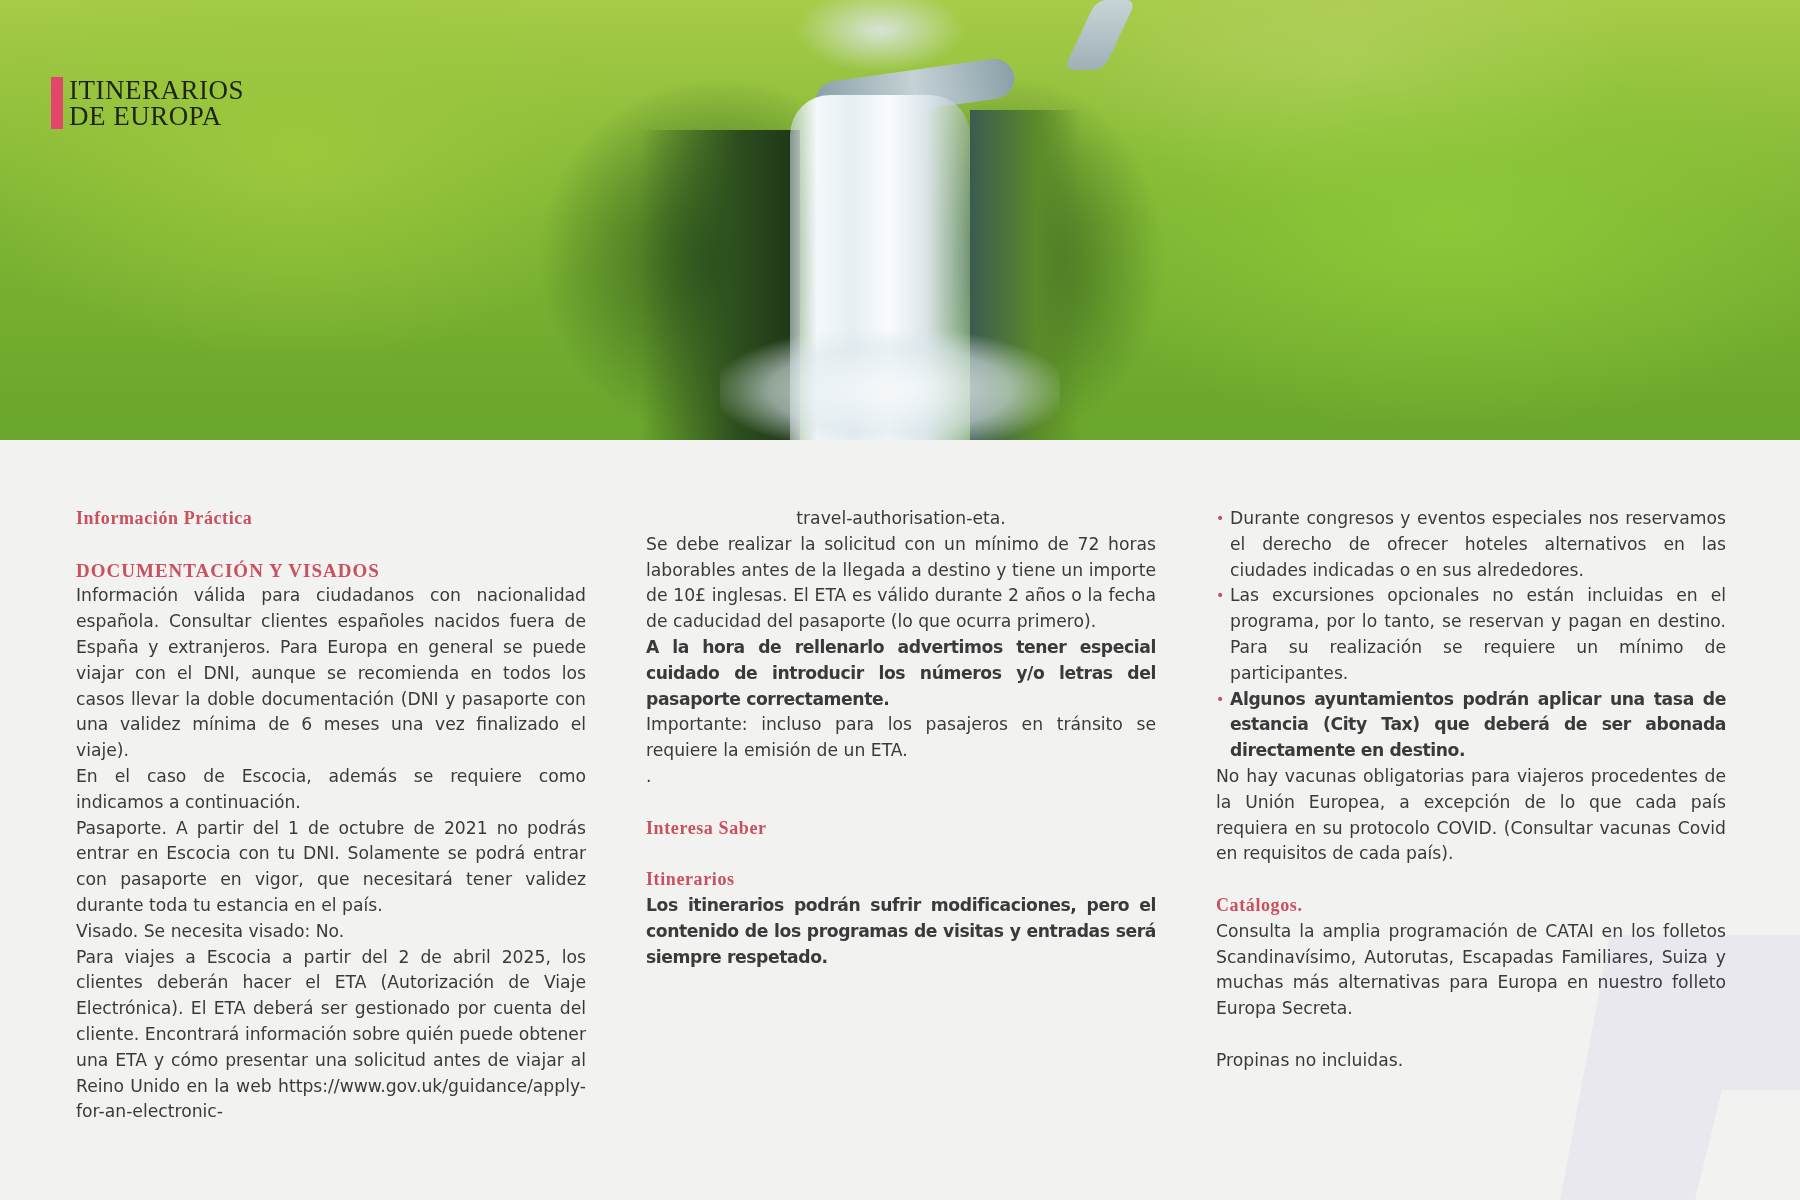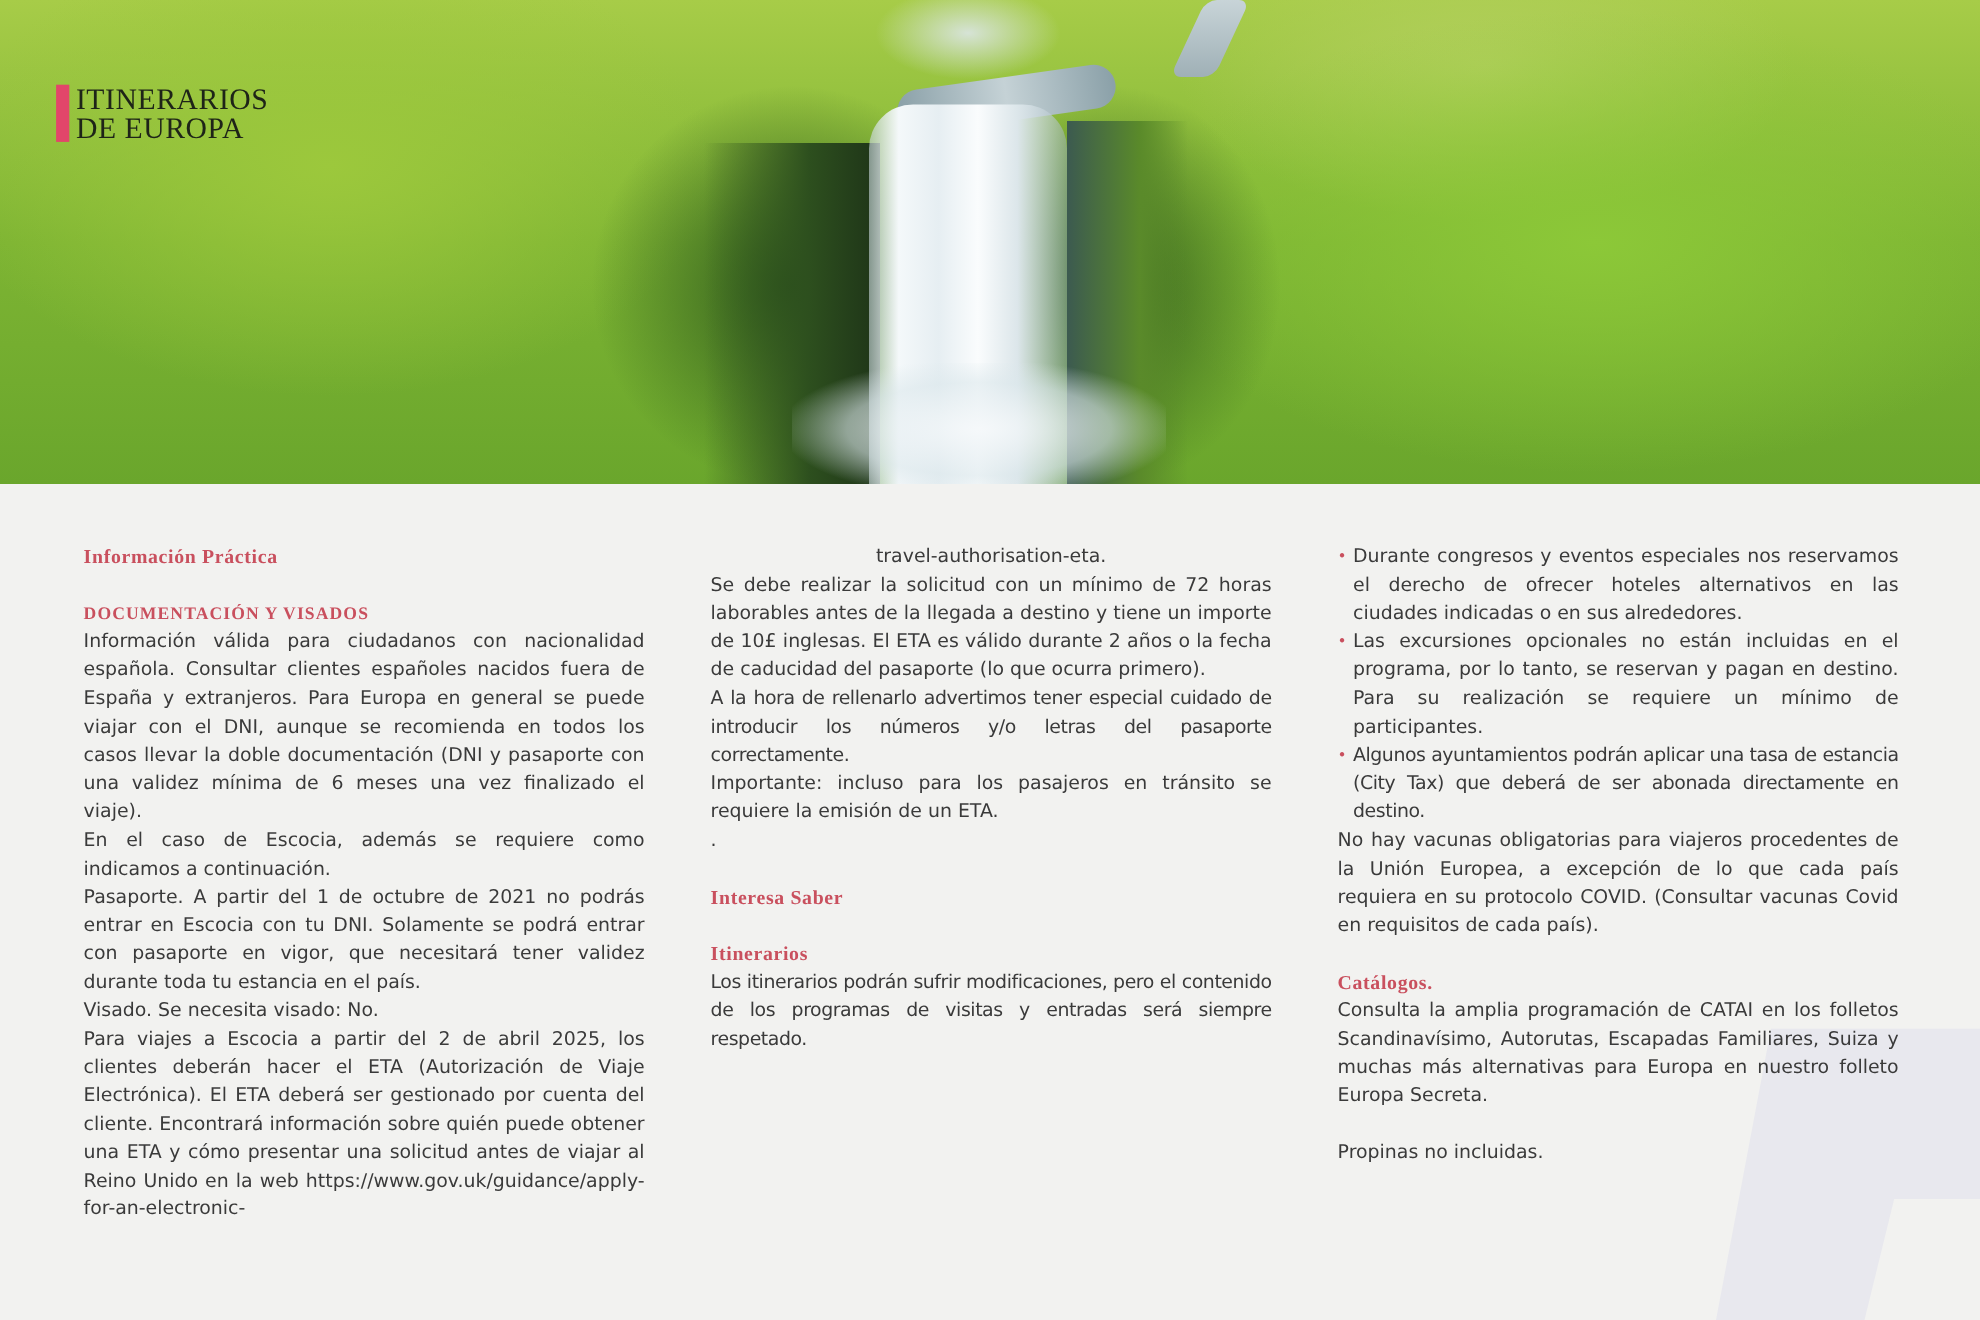--- a/index.html
+++ b/index.html
@@ -63,43 +63,43 @@
     font-size: 27px; line-height: 26px; color: #1e2418;
     letter-spacing: 0.5px;
   }
   .brand .text span { display: block; }
 
   .deco {
     position: absolute; left: 1560px; top: 935px; width: 240px; height: 265px;
   }
 
   .col {
-    position: absolute; top: 494px; width: 510px;
+    position: absolute; top: 506px; width: 510px;
     font-family: "DejaVu Sans", sans-serif;
     font-size: 17.2px; line-height: 25.8px; color: #3a3a3a;
     text-align: justify;
   }
   .col p { margin: 0; }
   .col-1 { left: 76px; }
   .col-2 { left: 646px; }
   .col-3 { left: 1216px; }
   .h-red {
     font-family: "Liberation Serif", serif;
     font-weight: bold; color: #c9505e;
     font-size: 18px; letter-spacing: 0.6px;
     margin: 0; line-height: 25.8px;
     text-align: left;
   }
-  .h-upper { font-size: 16px; letter-spacing: 1px; }
+  .h-upper { font-size: 19px; letter-spacing: 1px; }
   .gap { height: 25.8px; }
   .bullet { position: relative; padding-left: 14px; }
   .bullet .dot {
     position: absolute; left: 0; top: 0; color: #c9505e; font-size: 14px;
   }
-  .tight { letter-spacing: -0.4px; }
+  .tight { letter-spacing: -0.4px; font-weight: bold; }
 </style>
 </head>
 <body>
 
 <div class="hero">
   <div class="river"></div>
   <div class="gorge-left"></div>
   <div class="gorge-right"></div>
   <div class="falls-top"></div>
   <div class="falls"></div>

